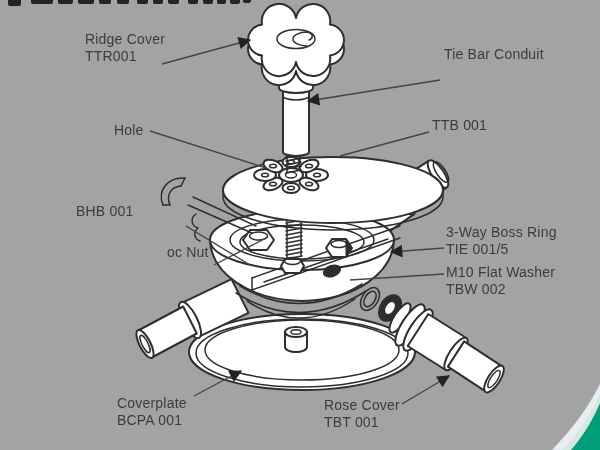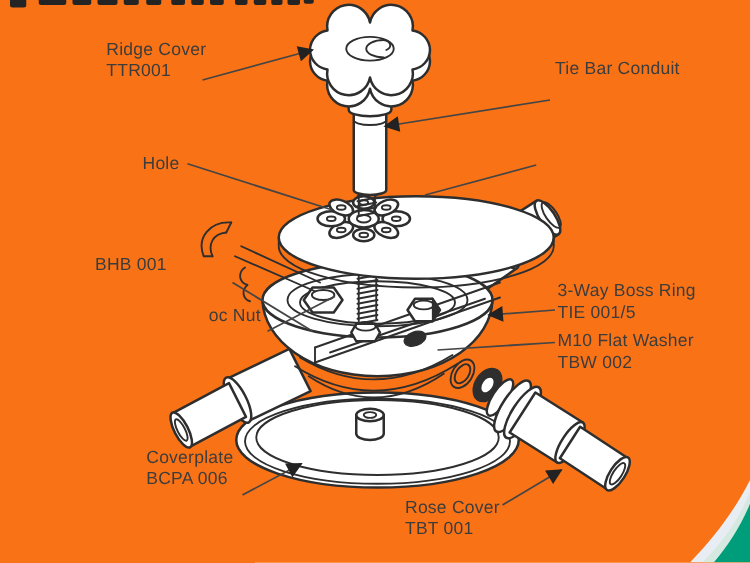--- a/index.html
+++ b/index.html
@@ -1,19 +1,19 @@
 <!DOCTYPE html>
 <html><head>
 <meta charset="utf-8">
 <style>
   html,body{margin:0;padding:0;}
   .stage{
     position:relative;
     width:600px;height:450px;
-    background:#f97316;
+    background:#a3a3a3;
     overflow:hidden;
     font-family:"Liberation Sans", sans-serif;
   }
   .crop-mark{
     position:absolute;top:0;background:#242424;display:block;
     border-radius:0 0 2px 2px;
   }
   svg.diagram{position:absolute;left:0;top:0;}
   .part{fill:#ffffff;stroke:#2e2e2e;stroke-width:2;stroke-linejoin:round;stroke-linecap:round;}
   .thin{fill:none;stroke:#2e2e2e;stroke-width:1.5;stroke-linejoin:round;stroke-linecap:round;}
@@ -216,43 +216,44 @@
 
   <div class="label" style="left:444px;top:46px">
     <span>Tie Bar Conduit</span>
   </div>
 
   <div class="label" style="left:114px;top:122px">
     <span>Hole</span>
   </div>
 
   <div class="label" style="left:432px;top:117px">
+    <span>TTB 001</span>
   </div>
 
   <div class="label" style="left:76px;top:203px">
     <span>BHB 001</span>
   </div>
 
   <div class="label" style="left:167px;top:244px">
     <span>oc Nut</span>
   </div>
 
   <div class="label" style="left:446px;top:224px">
     <span>3-Way Boss Ring</span>
     <span>TIE 001/5</span>
   </div>
 
   <div class="label" style="left:446px;top:264px">
     <span>M10 Flat Washer</span>
     <span>TBW 002</span>
   </div>
 
-  <div class="label" style="left:117px;top:357px">
+  <div class="label" style="left:117px;top:395px">
     <span>Coverplate</span>
-    <span>BCPA 006</span>
+    <span>BCPA 001</span>
   </div>
 
   <div class="label" style="left:324px;top:397px">
     <span>Rose Cover</span>
     <span>TBT 001</span>
   </div>
 
 </div>
 
 </body></html>

